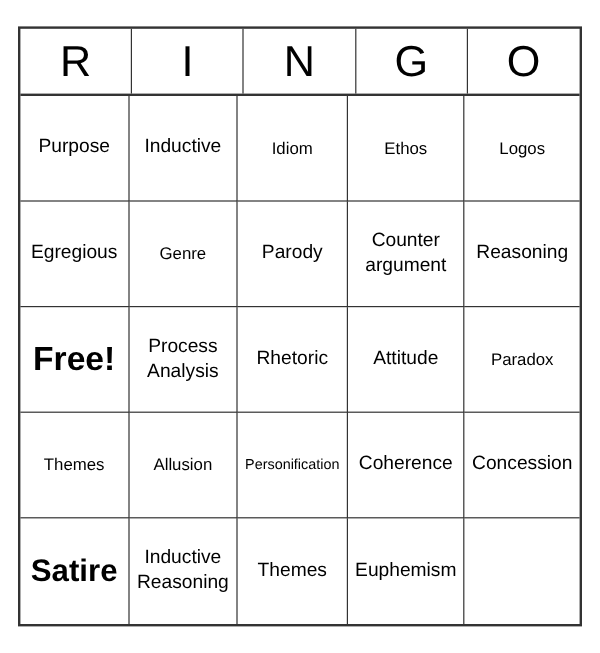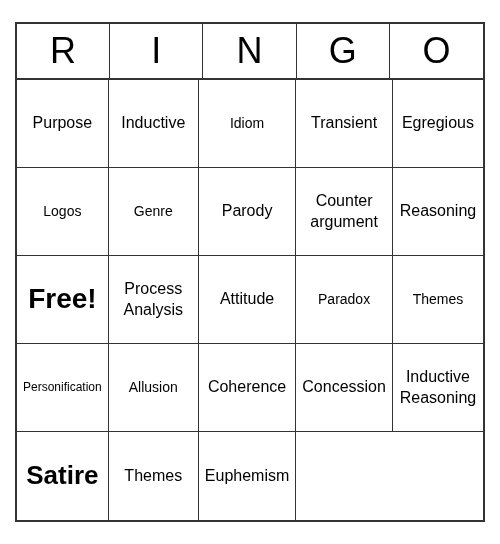--- a/index.html
+++ b/index.html
@@ -95,34 +95,35 @@
   <div class="header-cell">R</div>
       <div class="header-cell">I</div>
       <div class="header-cell">N</div>
       <div class="header-cell">G</div>
       <div class="header-cell">O</div>
     </div>
   <div class="bingo-grid">
   <div class="cell">Purpose</div>
       <div class="cell">Inductive</div>
       <div class="cell large-text">Idiom</div>
-      <div class="cell">Transient</div>
+      <div class="cell large-text">Ethos</div>
+      <div class="cell large-text">Logos</div>
       <div class="cell">Egregious</div>
-      <div class="cell large-text">Logos</div>
       <div class="cell large-text">Genre</div>
       <div class="cell">Parody</div>
       <div class="cell">Counter argument</div>
       <div class="cell">Reasoning</div>
       <div class="cell free">Free!</div>
       <div class="cell">Process Analysis</div>
+      <div class="cell">Rhetoric</div>
       <div class="cell">Attitude</div>
       <div class="cell large-text">Paradox</div>
       <div class="cell large-text">Themes</div>
+      <div class="cell large-text">Allusion</div>
       <div class="cell small-text">Personification</div>
-      <div class="cell large-text">Allusion</div>
       <div class="cell">Coherence</div>
       <div class="cell">Concession</div>
+      <div class="cell xlarge-text">Satire</div>
       <div class="cell">Inductive Reasoning</div>
-      <div class="cell xlarge-text">Satire</div>
       <div class="cell">Themes</div>
       <div class="cell">Euphemism</div>
     </div>
 </div>
 
 </body></html>

